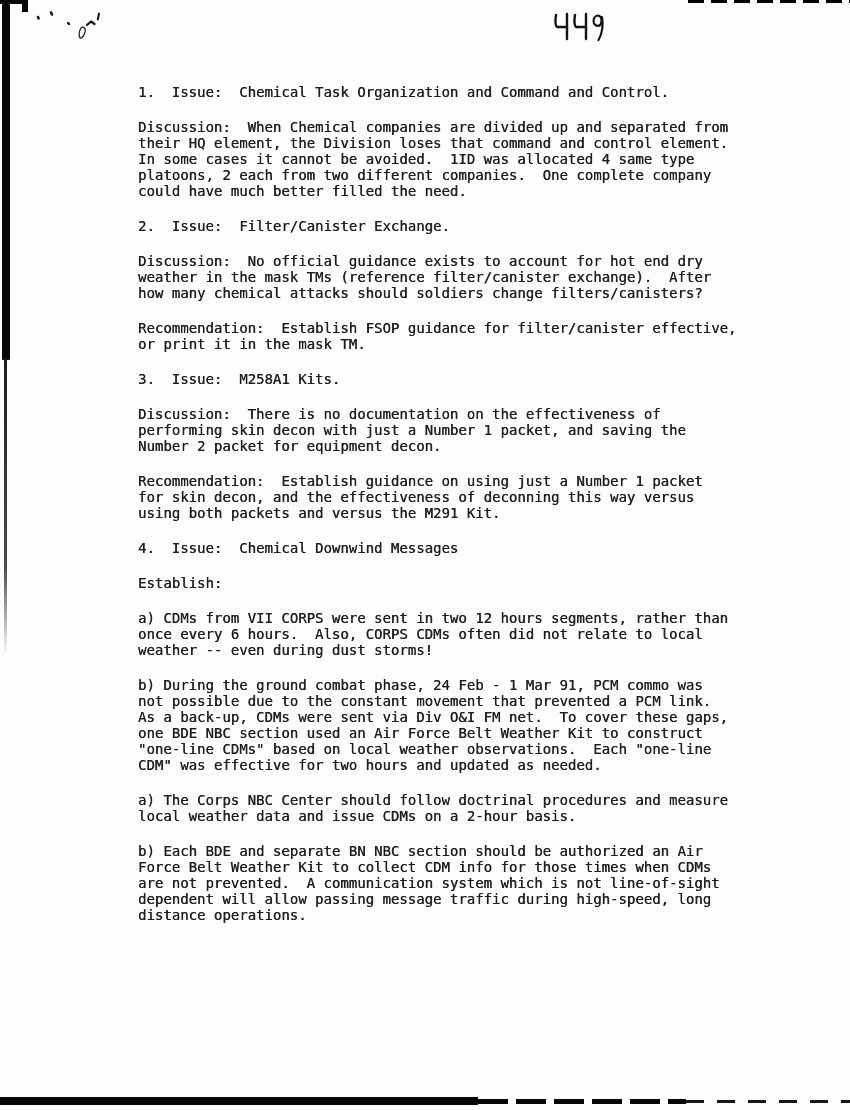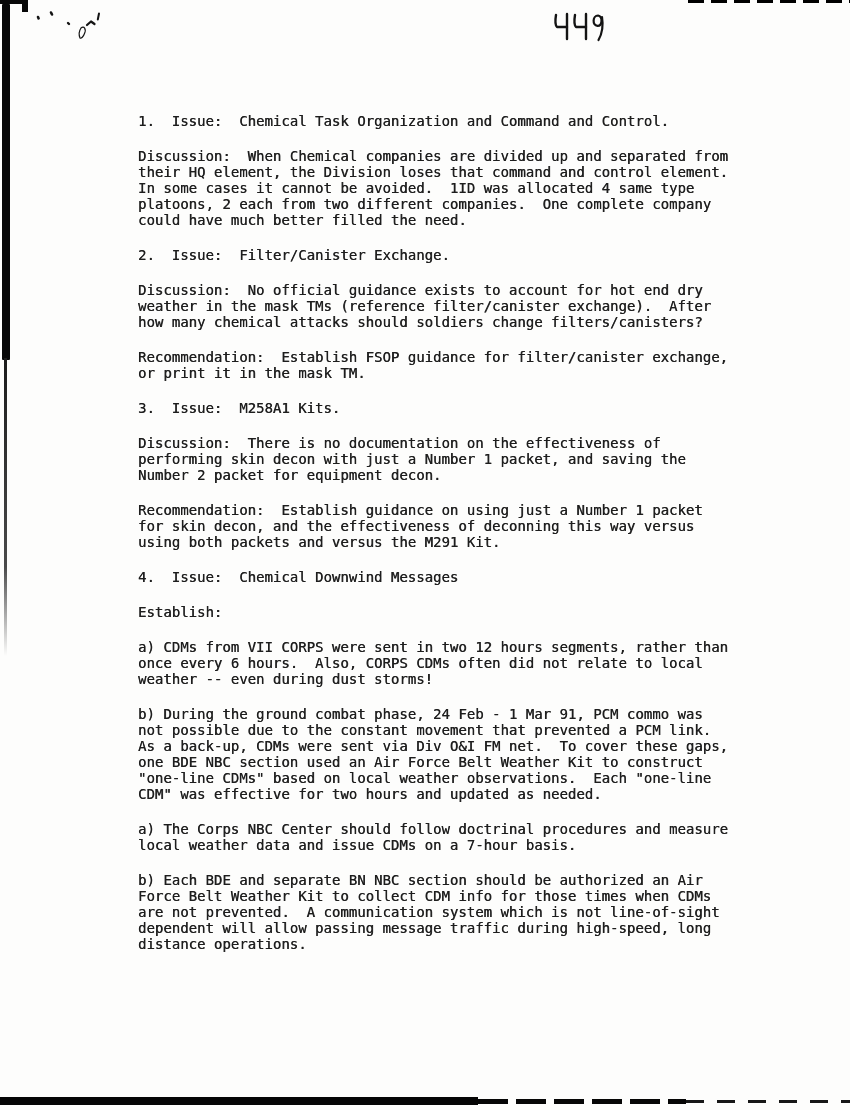--- a/index.html
+++ b/index.html
@@ -14,21 +14,20 @@
   
   .doc-body {
     position: absolute;
     left: 138px;
     top: 84px;
     width: 620px;
     color: #1d1d1d;
     font-size: 14px;
     line-height: 16px;
     text-shadow: 0.35px 0 0 rgba(25,25,25,0.85);
-    margin-top: 29px;
   }
   .doc-body p {
     margin: 0 0 19px 0;
     white-space: pre;
   }
   
   .handwriting { position: absolute; }
   .handwriting path, .handwriting line { stroke: #141414; fill: none; stroke-linecap: round; stroke-linejoin: round; }
   
   .artifact { position: absolute; background: #080808; }
@@ -95,42 +94,42 @@
       <p>1.  Issue:  Chemical Task Organization and Command and Control.</p>
       <p>Discussion:  When Chemical companies are divided up and separated from
 their HQ element, the Division loses that command and control element.
 In some cases it cannot be avoided.  1ID was allocated 4 same type
 platoons, 2 each from two different companies.  One complete company
 could have much better filled the need.</p>
       <p>2.  Issue:  Filter/Canister Exchange.</p>
       <p>Discussion:  No official guidance exists to account for hot end dry
 weather in the mask TMs (reference filter/canister exchange).  After
 how many chemical attacks should soldiers change filters/canisters?</p>
-      <p>Recommendation:  Establish FSOP guidance for filter/canister exchange,
+      <p>Recommendation:  Establish FSOP guidance for filter/canister effective,
 or print it in the mask TM.</p>
       <p>3.  Issue:  M258A1 Kits.</p>
       <p>Discussion:  There is no documentation on the effectiveness of
 performing skin decon with just a Number 1 packet, and saving the
 Number 2 packet for equipment decon.</p>
       <p>Recommendation:  Establish guidance on using just a Number 1 packet
 for skin decon, and the effectiveness of deconning this way versus
 using both packets and versus the M291 Kit.</p>
       <p>4.  Issue:  Chemical Downwind Messages</p>
       <p>Establish:</p>
       <p>a) CDMs from VII CORPS were sent in two 12 hours segments, rather than
 once every 6 hours.  Also, CORPS CDMs often did not relate to local
 weather -- even during dust storms!</p>
       <p>b) During the ground combat phase, 24 Feb - 1 Mar 91, PCM commo was
 not possible due to the constant movement that prevented a PCM link.
 As a back-up, CDMs were sent via Div O&amp;I FM net.  To cover these gaps,
 one BDE NBC section used an Air Force Belt Weather Kit to construct
 "one-line CDMs" based on local weather observations.  Each "one-line
 CDM" was effective for two hours and updated as needed.</p>
       <p>a) The Corps NBC Center should follow doctrinal procedures and measure
-local weather data and issue CDMs on a 7-hour basis.</p>
+local weather data and issue CDMs on a 2-hour basis.</p>
       <p>b) Each BDE and separate BN NBC section should be authorized an Air
 Force Belt Weather Kit to collect CDM info for those times when CDMs
 are not prevented.  A communication system which is not line-of-sight
 dependent will allow passing message traffic during high-speed, long
 distance operations.</p>
     </div>
 
 </div>
 
 </body></html>

